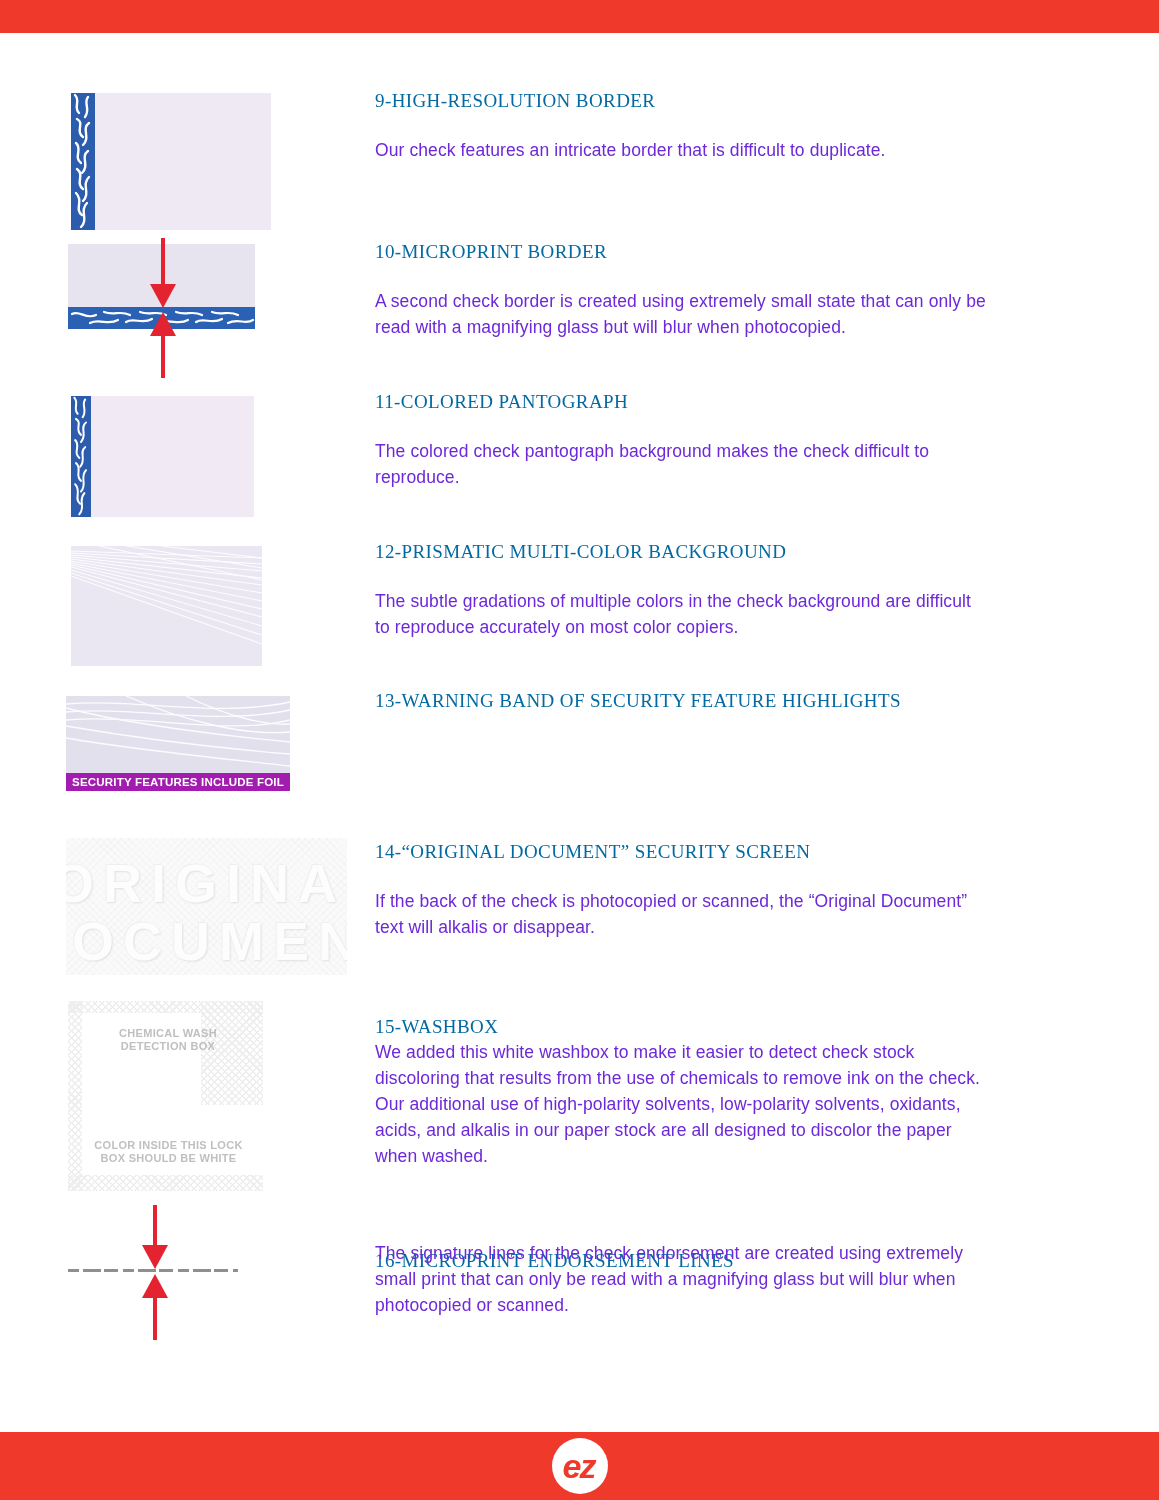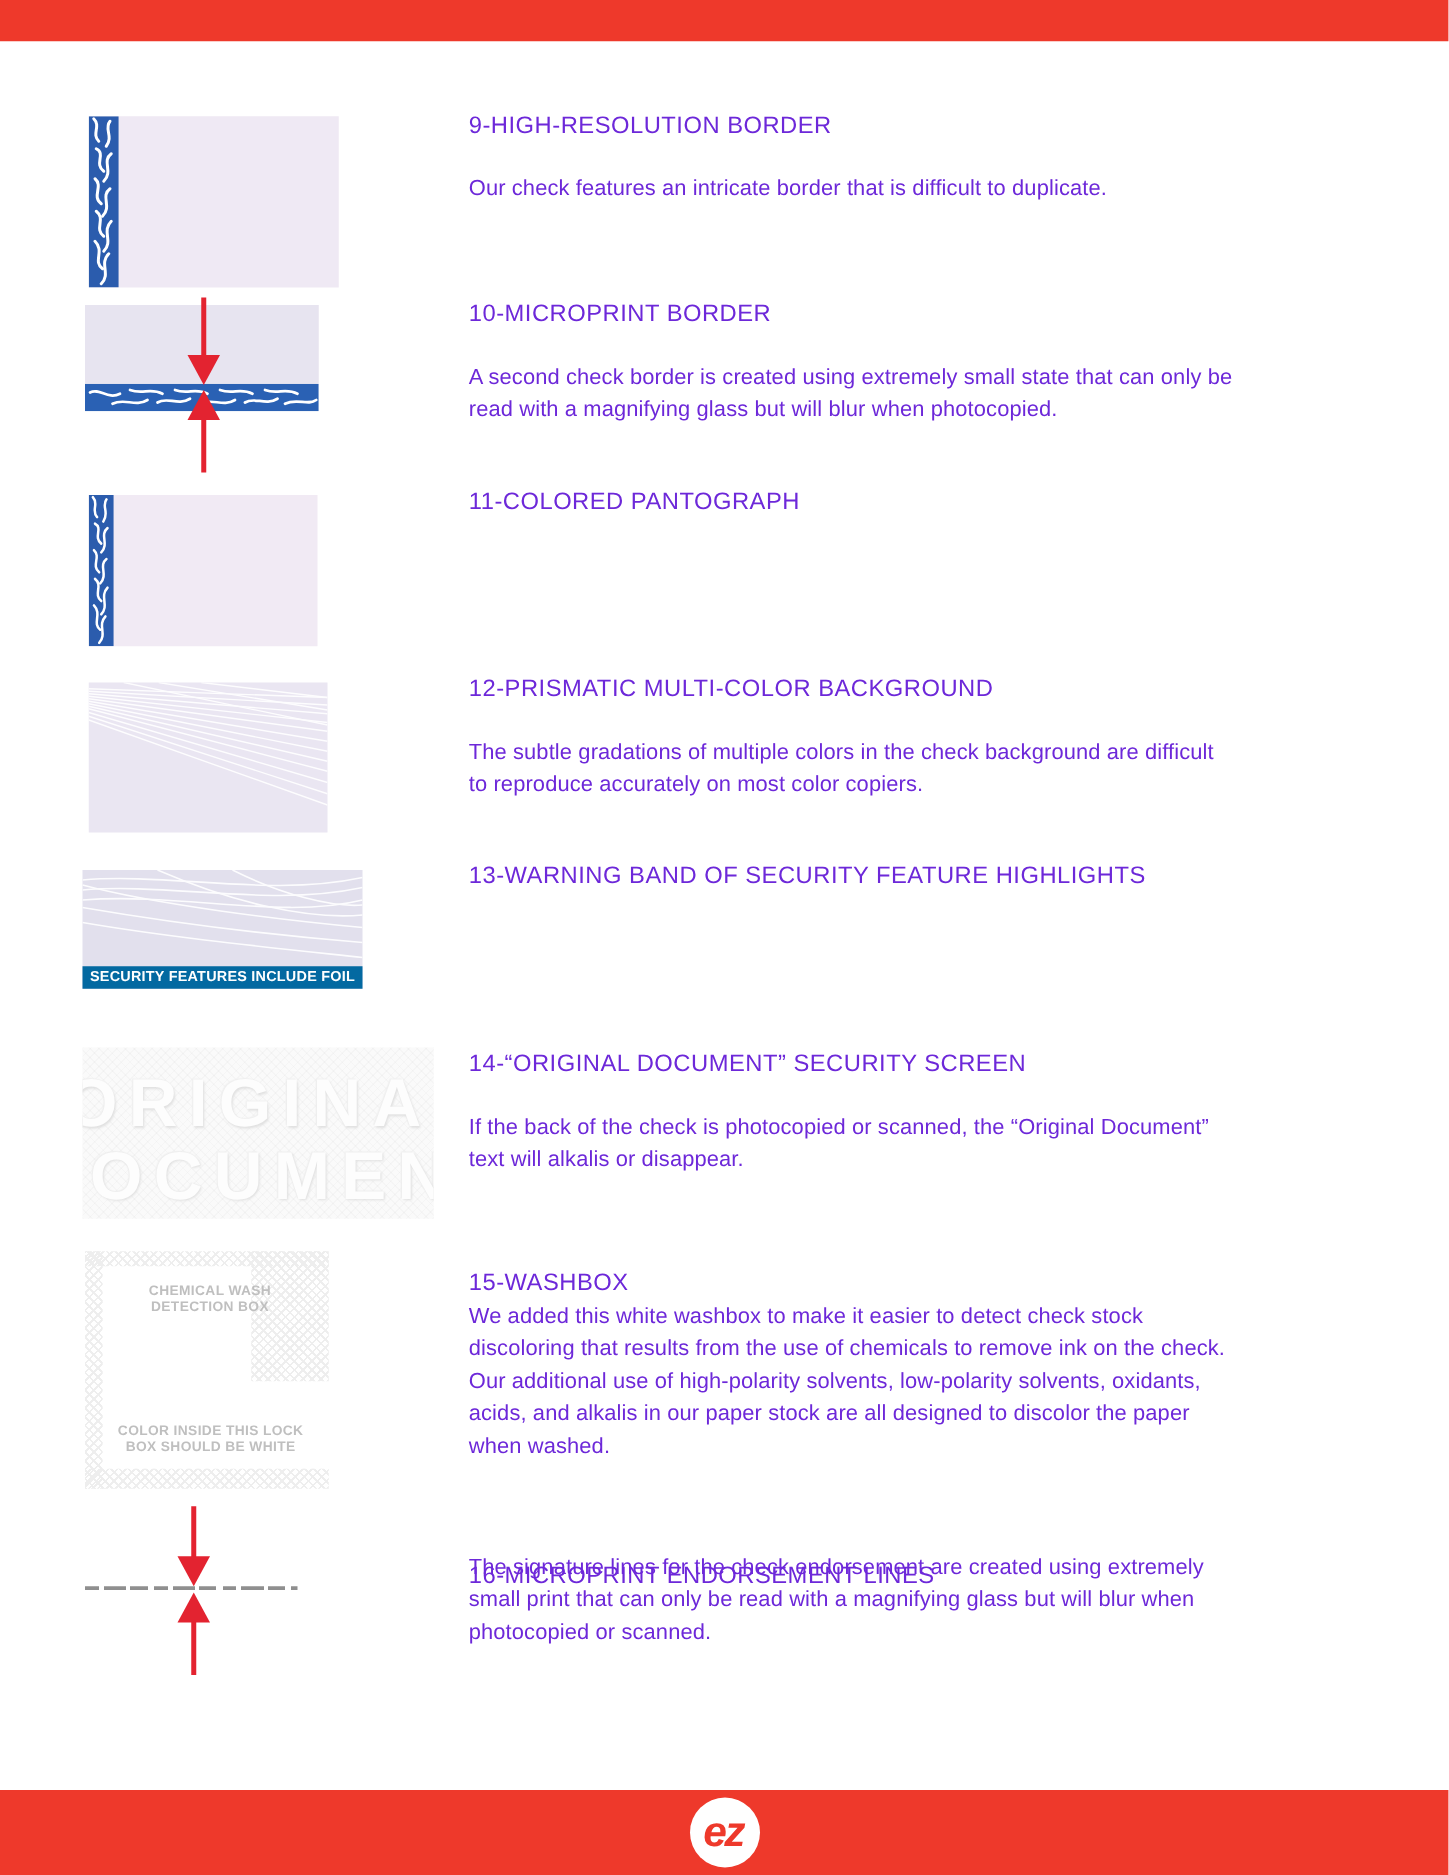--- a/index.html
+++ b/index.html
@@ -19,21 +19,21 @@
     color:#ee392b; font-weight:bold; font-style:italic; font-size:34px;
     display:flex; align-items:center; justify-content:center;
     letter-spacing:-2px; padding-right:2px; box-sizing:border-box;
   }
   .logo-name {
     color:#ffffff; font-weight:bold; font-size:46px; letter-spacing:-1px;
     margin-left:-2px; line-height:56px;
   }
   .heading {
     position:absolute; left:375px; width:730px;
-    font-size:19px; color:#6d28d9; letter-spacing:0.4px; white-space:pre-line;
+    font-size:19px; color:#0369a1; letter-spacing:0.4px; white-space:pre-line;font-family:Liberation Serif, serif;
   }
   .body {
     position:absolute; left:375px; width:730px;
     font-size:17.5px; color:#6d28d9; line-height:26px; letter-spacing:0.1px;
     white-space:pre-line;
   }
   .fig { position:absolute; }
   .fig-box { position:absolute; }
   .strip-svg, .band-svg, .wave-svg, .fan-svg { display:block; }
   
@@ -41,21 +41,21 @@
   .arrow .shaft { position:absolute; left:11px; width:4px; background:#e32330; }
   .arrow.down .shaft { top:0; bottom:20px; }
   .arrow.down .head { position:absolute; bottom:0; left:0; width:0; height:0;
     border-left:13px solid transparent; border-right:13px solid transparent; border-top:24px solid #e32330; }
   .arrow.up .shaft { bottom:0; top:20px; }
   .arrow.up .head { position:absolute; top:0; left:0; width:0; height:0;
     border-left:13px solid transparent; border-right:13px solid transparent; border-bottom:24px solid #e32330; }
   
   .warn-wrap { background:#e2e0ed; }
   .warn-bar {
-    position:absolute; left:0; bottom:0; width:100%; height:18px; background:#0369a1;
+    position:absolute; left:0; bottom:0; width:100%; height:18px; background:#a21caf;
     color:#ffffff; font-size:11.5px; font-weight:bold; text-align:center; line-height:18px;
     letter-spacing:0.2px;
   }
   
   .origdoc {
     overflow:hidden; background:#fafafa;
     background-image:
       repeating-linear-gradient(45deg, rgba(0,0,0,0.018) 0 1px, transparent 1px 5px),
       repeating-linear-gradient(-45deg, rgba(0,0,0,0.018) 0 1px, transparent 1px 5px);
   }
@@ -154,20 +154,22 @@
         <path d="M5 50 C12 56 2 64 10 70"></path>
           <path d="M17 58 C9 64 19 72 11 80"></path>
         <path d="M6 76 C14 82 4 90 12 96"></path>
           <path d="M18 84 C10 92 20 100 12 108"></path>
         <path d="M5 100 C13 108 3 116 11 122"></path>
           <path d="M16 110 C8 118 18 126 10 134"></path>
       </g>
     </svg>
   </div>
   <div class="heading" style="top:391px;">11-COLORED PANTOGRAPH</div>
+  <div class="body" style="top:438px;">The colored check pantograph background makes the check difficult to
+reproduce.</div>
 
   <div class="fig" style="left:71px; top:546px; width:191px; height:120px; background:#eae6f2;">
     <svg class="fan-svg" width="191" height="120" viewBox="0 0 191 120">
       <g stroke="#ffffff" stroke-width="1.1" opacity="0.9">
         <line x1="0" y1="5" x2="191" y2="12"></line>
           <line x1="0" y1="7" x2="191" y2="18"></line>
         <line x1="0" y1="9" x2="191" y2="25"></line>
           <line x1="0" y1="11" x2="191" y2="32"></line>
         <line x1="0" y1="13" x2="191" y2="39"></line>
           <line x1="0" y1="15" x2="191" y2="47"></line>

